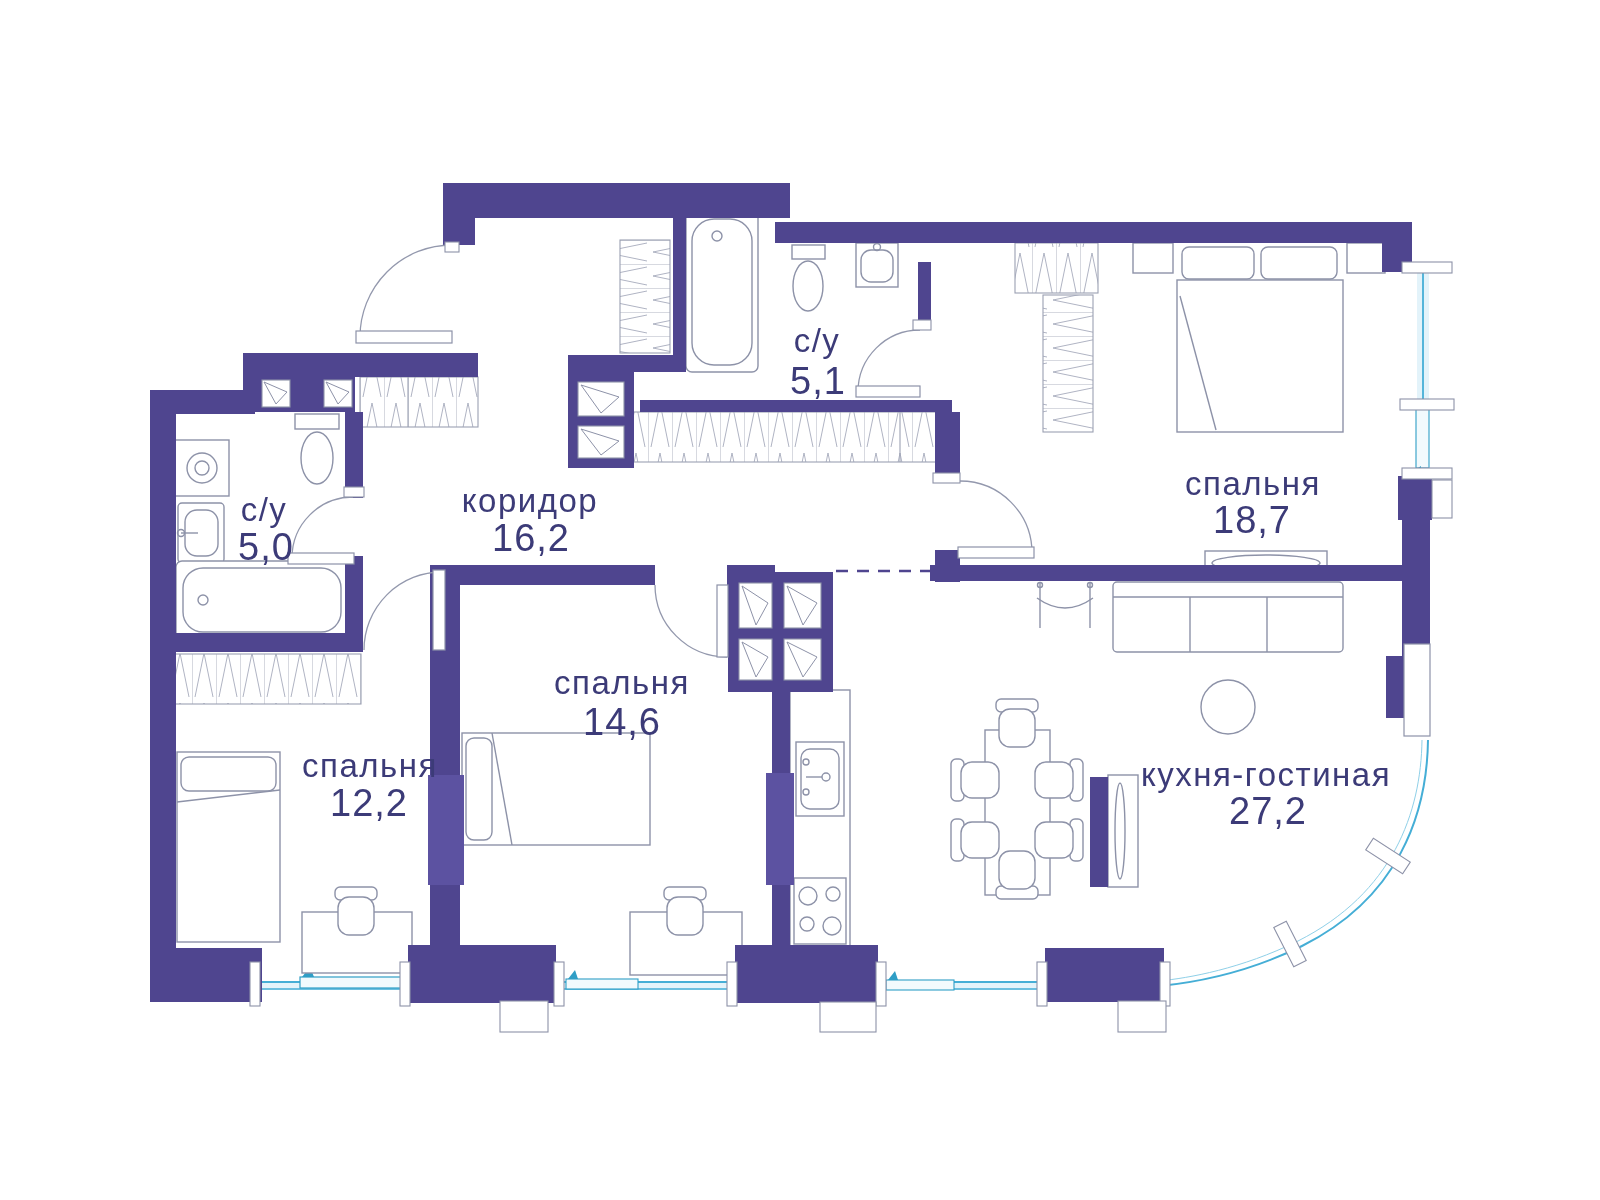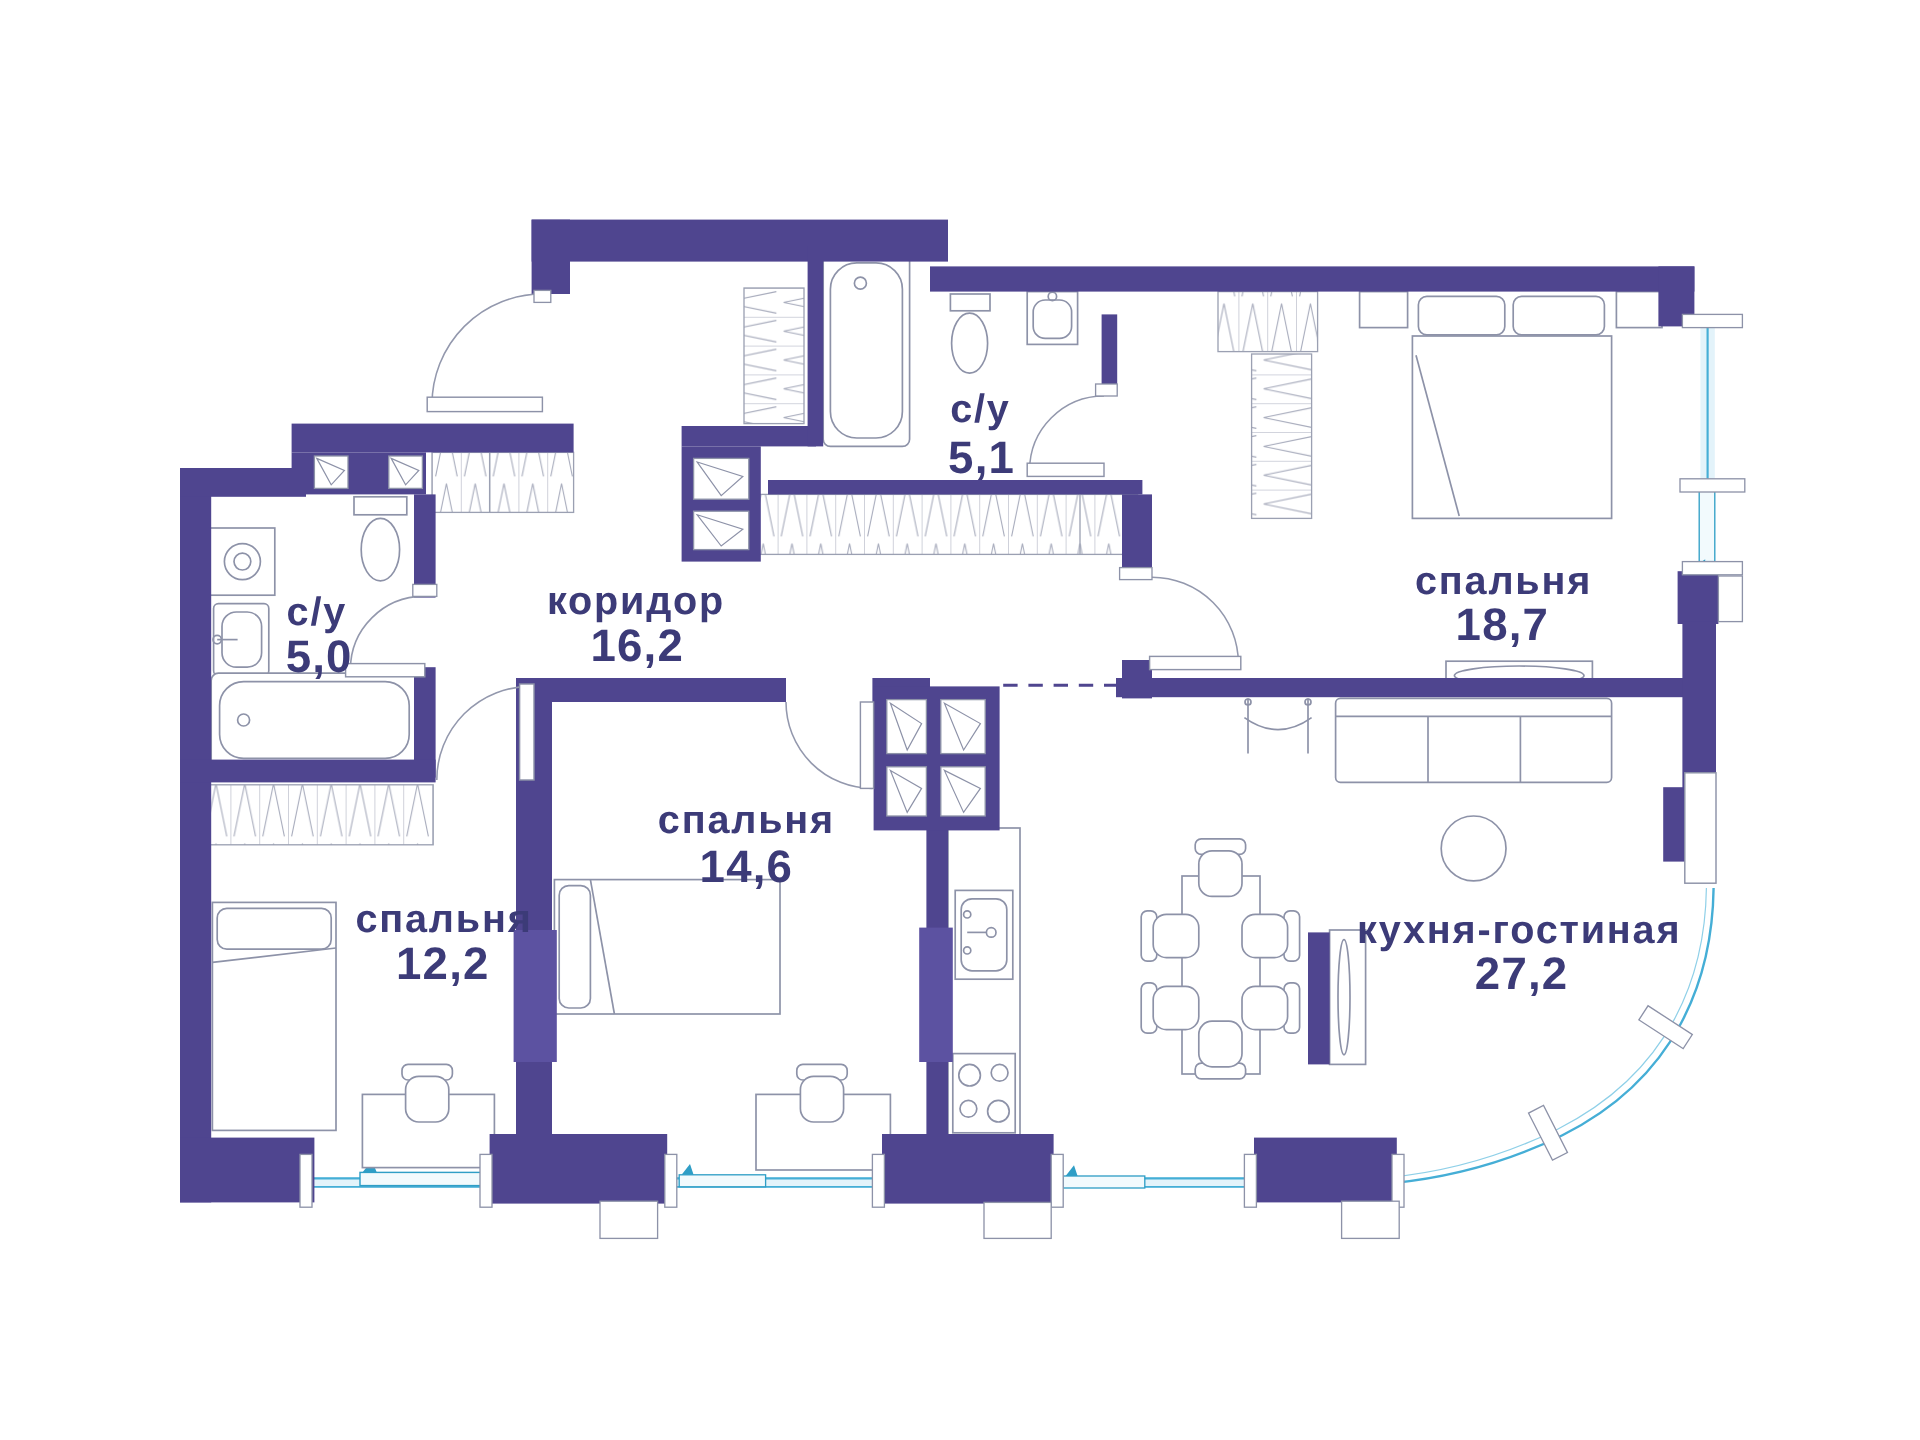--- a/index.html
+++ b/index.html
@@ -1,16 +1,16 @@
 <!DOCTYPE html>
 <html><head>
 <meta charset="utf-8">
 <style>
   html,body{margin:0;padding:0;background:#ffffff;}
-  .stage{width:1600px;height:1200px;position:relative;background:#fff;overflow:hidden;font-weight:bold;}
+  .stage{width:1600px;height:1200px;position:relative;background:#fff;overflow:hidden;}
   svg{display:block;}
   .room-name{font-family:"Liberation Sans",sans-serif;font-size:33px;letter-spacing:1.5px;fill:#3c3b78;text-anchor:middle;}
   .room-area{font-family:"Liberation Sans",sans-serif;font-size:38px;letter-spacing:1px;fill:#3c3b78;text-anchor:middle;}
   .fur{stroke:#8d92a8;stroke-width:1.4;fill:none;}
   .furw{stroke:#8d92a8;stroke-width:1.4;fill:#ffffff;}
   .wall{fill:#4f458f;}
   .wall2{fill:#5c52a1;}
   .cell{fill:#ffffff;stroke:#8d92a8;stroke-width:1.1;}
   .flap{fill:none;stroke:#8d92a8;stroke-width:1;}
   .leaf{fill:#ffffff;stroke:#8d92a8;stroke-width:1.2;}

